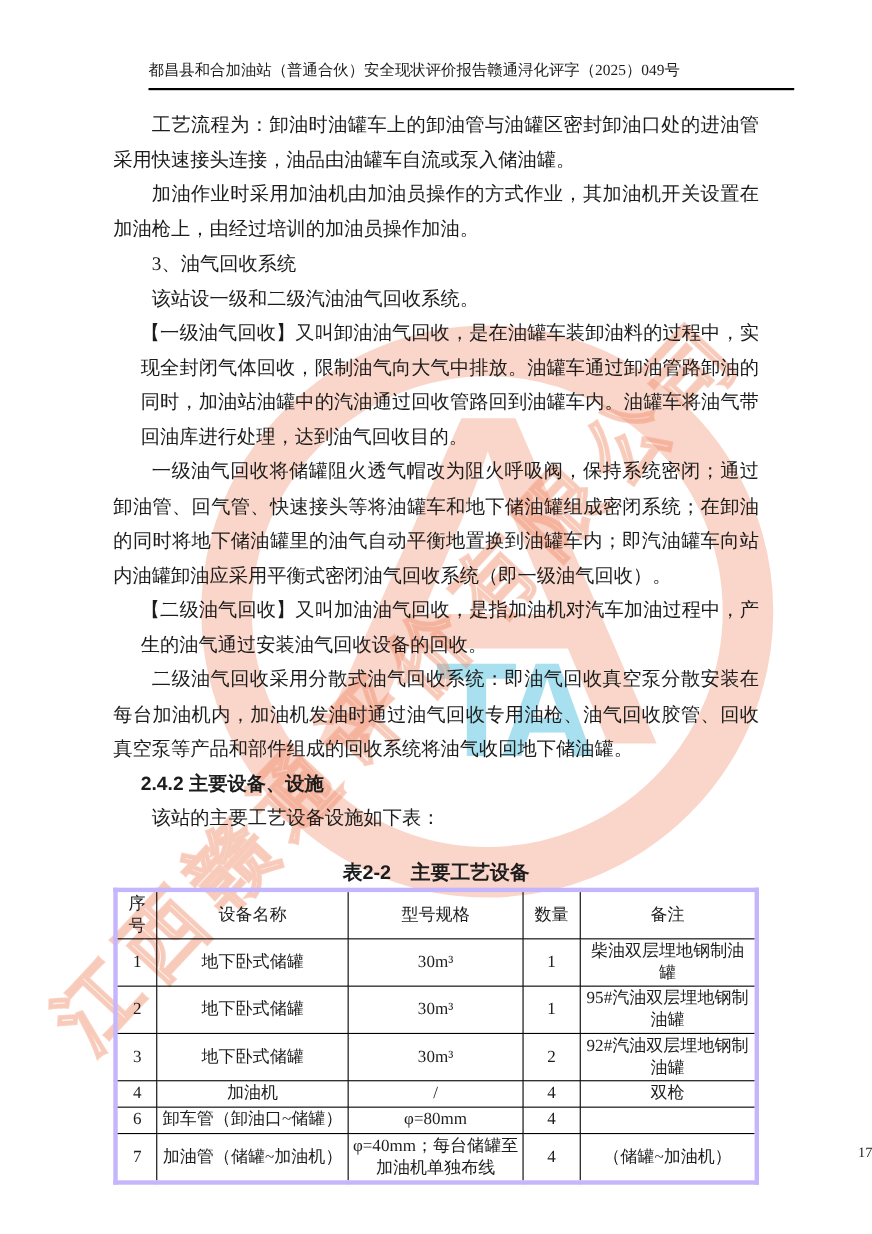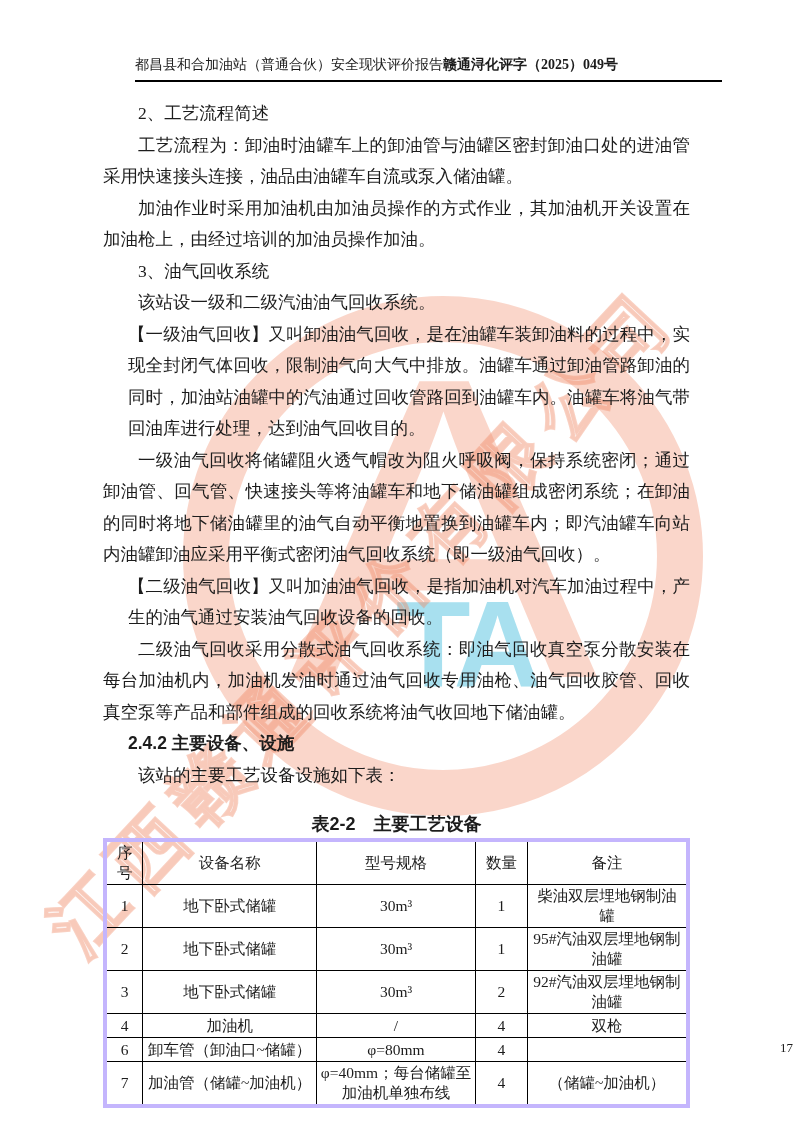--- a/index.html
+++ b/index.html
@@ -44,21 +44,21 @@
   }
   
   .header {
     position:absolute; z-index:1;
     left:103px; top:56px; width:587px;
     display:flex; align-items:flex-end;
     border-bottom:2px solid #000;
     padding-bottom:6px;
     font-size:14px; line-height:18px;margin-left:32px;
   }
-  .header-right { font-weight:bold; }
+  .header-right { font-weight:normal; }
   .content {
     position:absolute; z-index:1;
     left:103px; top:98px; width:587px;
     font-size:17.5px; line-height:31.5px;
     text-align:justify;
   }
   p.indent { text-indent:2em; }
   p.flush  { text-indent:0;margin-left:25px; }
   p.heading {
     font-family:"Liberation Sans", sans-serif;
@@ -98,21 +98,20 @@
   <div class="wm wm-a">A</div>
   <div class="wm wm-ta">TA</div>
   <div class="wm wm-diag">江西赣通评价有限公司</div>
 
   <div class="header">
     <span class="header-left">都昌县和合加油站（普通合伙）安全现状评价报告</span>
     <span class="header-right">赣通浔化评字（2025）049号</span>
   </div>
 
   <div class="content">
-    <p class="indent">2、工艺流程简述</p>
     <p class="indent">工艺流程为：卸油时油罐车上的卸油管与油罐区密封卸油口处的进油管采用快速接头连接，油品由油罐车自流或泵入储油罐。</p>
     <p class="indent">加油作业时采用加油机由加油员操作的方式作业，其加油机开关设置在加油枪上，由经过培训的加油员操作加油。</p>
     <p class="indent">3、油气回收系统</p>
     <p class="indent">该站设一级和二级汽油油气回收系统。</p>
     <p class="flush">【一级油气回收】又叫卸油油气回收，是在油罐车装卸油料的过程中，实现全封闭气体回收，限制油气向大气中排放。油罐车通过卸油管路卸油的同时，加油站油罐中的汽油通过回收管路回到油罐车内。油罐车将油气带回油库进行处理，达到油气回收目的。</p>
     <p class="indent">一级油气回收将储罐阻火透气帽改为阻火呼吸阀，保持系统密闭；通过卸油管、回气管、快速接头等将油罐车和地下储油罐组成密闭系统；在卸油的同时将地下储油罐里的油气自动平衡地置换到油罐车内；即汽油罐车向站内油罐卸油应采用平衡式密闭油气回收系统（即一级油气回收）。</p>
     <p class="flush">【二级油气回收】又叫加油油气回收，是指加油机对汽车加油过程中，产生的油气通过安装油气回收设备的回收。</p>
     <p class="indent">二级油气回收采用分散式油气回收系统：即油气回收真空泵分散安装在每台加油机内，加油机发油时通过油气回收专用油枪、油气回收胶管、回收真空泵等产品和部件组成的回收系统将油气收回地下储油罐。</p>
     <p class="flush heading">2.4.2 主要设备、设施</p>
     <p class="indent">该站的主要工艺设备设施如下表：</p>

